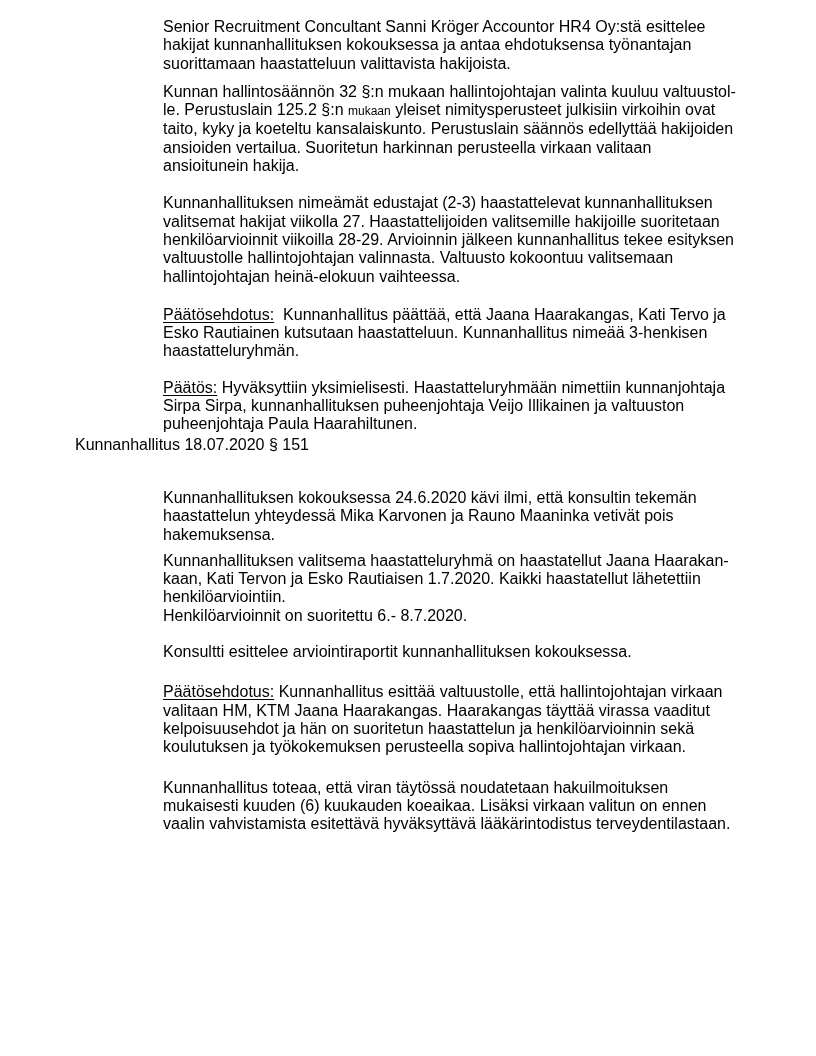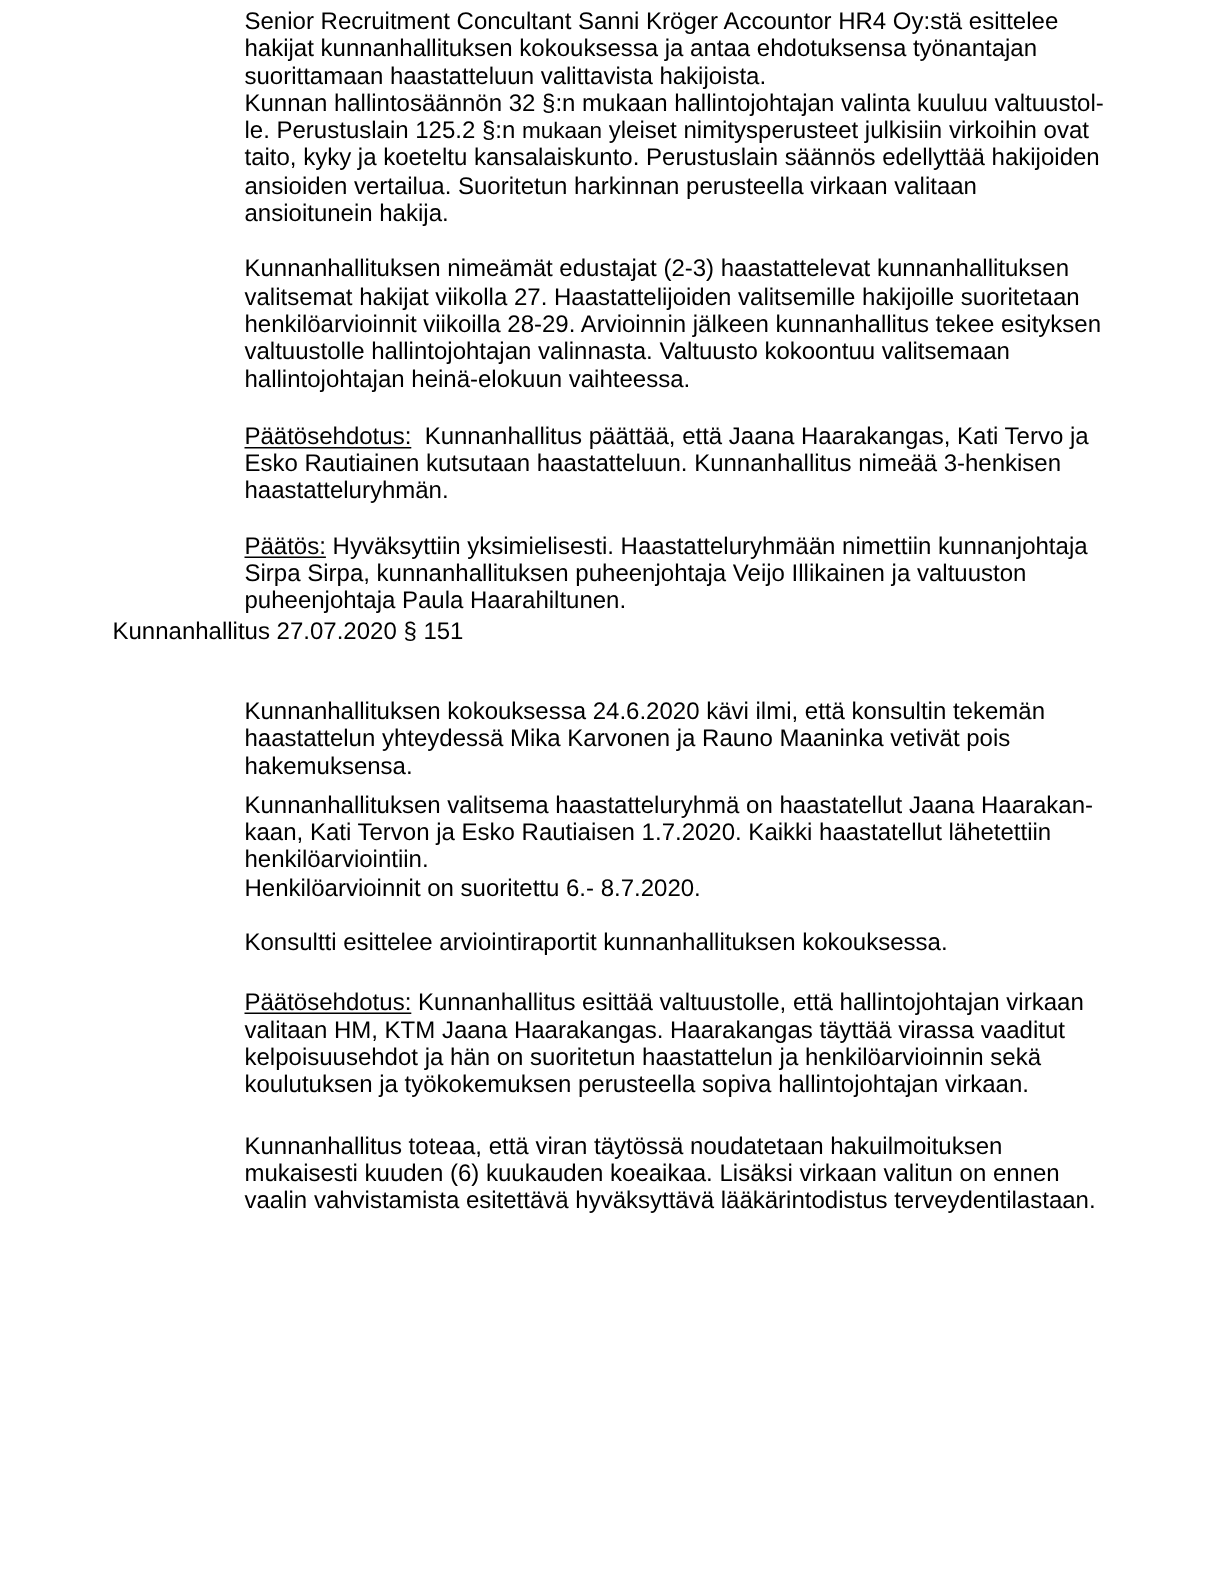--- a/index.html
+++ b/index.html
@@ -10,73 +10,73 @@
   body {
     width: 816px;
     height: 1056px;
     overflow: hidden;
     font-family: "Liberation Sans", sans-serif;
     font-size: 16px;
     line-height: 18.3px;
     color: #000000;
   }
   .doc {
-    padding-top: 6px;
+    padding-top: 18px;
     margin-left: 75px;
     width: 700px;
   }
   .para {
     margin: 0;
     padding-left: 88px;
     white-space: pre-wrap;
   }
   .heading-line {
     margin: 0;
     padding-left: 0;
     white-space: pre-wrap;
   }
   .label {
     font-weight: normal;
     text-decoration: underline;
     text-underline-offset: 2px;
   }
   .small-word {
-    font-size: 15px;
+    font-size: 12px;
   }
 </style>
 </head>
 <body>
 
 <div class="doc">
 
   <p class="para" style="margin-top:0">Senior Recruitment Concultant Sanni Kröger Accountor HR4 Oy:stä esittelee
 hakijat kunnanhallituksen kokouksessa ja antaa ehdotuksensa työnantajan
 suorittamaan haastatteluun valittavista hakijoista.</p>
 
-  <p class="para" style="margin-top:0"><span>Kunnan hallintosäännön 32 §:n mukaan hallintojohtajan valinta kuuluu valtuustol-
+  <p class="para" style="margin-top:10px"><span>Kunnan hallintosäännön 32 §:n mukaan hallintojohtajan valinta kuuluu valtuustol-
 le. Perustuslain 125.2 §:n </span><span class="small-word">mukaan</span><span> yleiset nimitysperusteet julkisiin virkoihin ovat
 taito, kyky ja koeteltu kansalaiskunto. Perustuslain säännös edellyttää hakijoiden
 ansioiden vertailua. Suoritetun harkinnan perusteella virkaan valitaan
 ansioitunein hakija.</span></p>
 
   <p class="para" style="margin-top:19px">Kunnanhallituksen nimeämät edustajat (2-3) haastattelevat kunnanhallituksen
 valitsemat hakijat viikolla 27. Haastattelijoiden valitsemille hakijoille suoritetaan
 henkilöarvioinnit viikoilla 28-29. Arvioinnin jälkeen kunnanhallitus tekee esityksen
 valtuustolle hallintojohtajan valinnasta. Valtuusto kokoontuu valitsemaan
 hallintojohtajan heinä-elokuun vaihteessa.</p>
 
   <p class="para" style="margin-top:20px"><span class="label">Päätösehdotus:</span><span>  Kunnanhallitus päättää, että Jaana Haarakangas, Kati Tervo ja
 Esko Rautiainen kutsutaan haastatteluun. Kunnanhallitus nimeää 3-henkisen
 haastatteluryhmän.</span></p>
 
   <p class="para" style="margin-top:18px"><span class="label">Päätös:</span><span> Hyväksyttiin yksimielisesti. Haastatteluryhmään nimettiin kunnanjohtaja
 Sirpa Sirpa, kunnanhallituksen puheenjohtaja Veijo Illikainen ja valtuuston
 puheenjohtaja Paula Haarahiltunen.</span></p>
 
-  <p class="heading-line" style="margin-top:2px">Kunnanhallitus 27.07.2020 § 151</p>
+  <p class="heading-line" style="margin-top:2px">Kunnanhallitus 18.07.2020 § 151</p>
 
   <p class="para" style="margin-top:35px">Kunnanhallituksen kokouksessa 24.6.2020 kävi ilmi, että konsultin tekemän
 haastattelun yhteydessä Mika Karvonen ja Rauno Maaninka vetivät pois
 hakemuksensa.</p>
 
   <p class="para" style="margin-top:8px">Kunnanhallituksen valitsema haastatteluryhmä on haastatellut Jaana Haarakan-
 kaan, Kati Tervon ja Esko Rautiaisen 1.7.2020. Kaikki haastatellut lähetettiin
 henkilöarviointiin.</p>
 
   <p class="para" style="">Henkilöarvioinnit on suoritettu 6.- 8.7.2020.</p>

